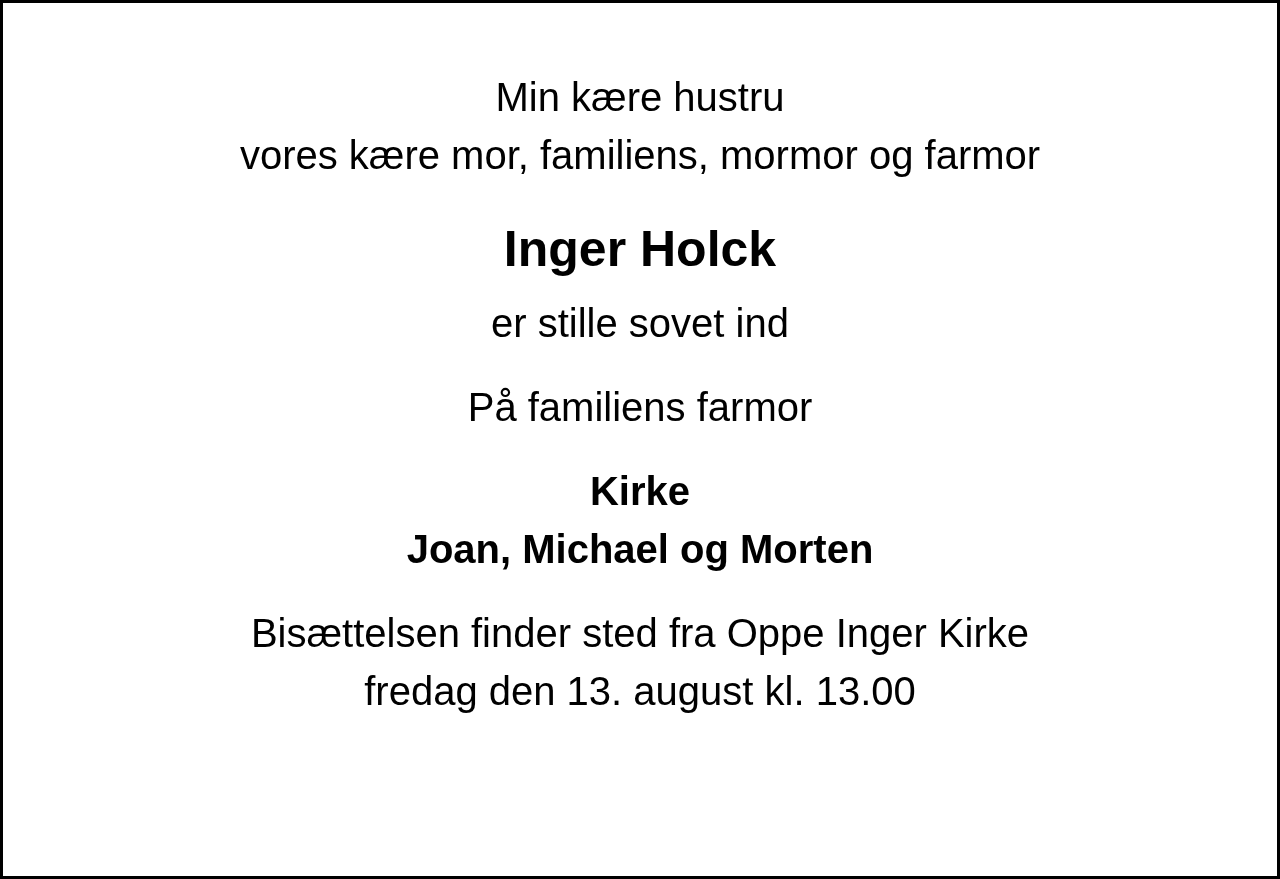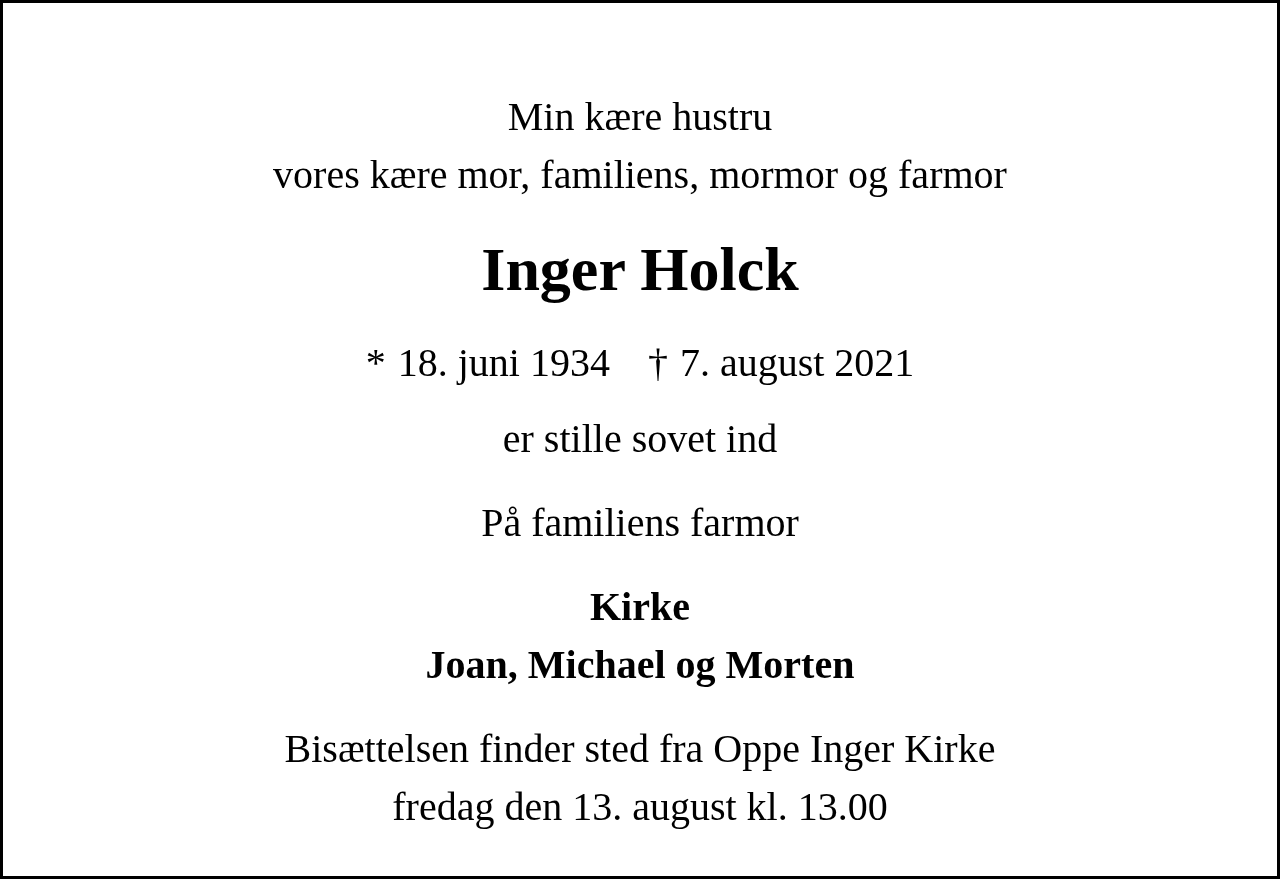--- a/index.html
+++ b/index.html
@@ -14,38 +14,37 @@
     width: 1280px;
     height: 879px;
     border: 3px solid #000000;
     background: #ffffff;
     overflow: hidden;
   }
   .content {
     box-sizing: border-box;
     width: 100%;
     height: 100%;
-    padding-top: 45px;
+    padding-top: 65px;
     display: flex;
     flex-direction: column;
     align-items: center;
     text-align: center;
-    font-family: Liberation Serif, serif;
+    font-family: Liberation Sans, sans-serif;
     color: #000000;
-    justify-content: center;
   }
   .line {
     font-size: 40px;
     line-height: 58px;
     white-space: nowrap;
   }
   .stanza { margin: 0; }
   .stanza + .stanza { margin-top: 27px; }
   .name-line {
-    font-size: 62px;
+    font-size: 50px;
     line-height: 70px;
     font-weight: bold;
     white-space: nowrap;
   }
   .bold { font-weight: bold; }
   .dates .sep {
     display: inline-block;
     width: 38px;
   }
   .dates .sym {
@@ -61,27 +60,22 @@
 
     <div class="stanza">
       <div class="line">Min kære hustru</div>
       <div class="line">vores kære mor, familiens, mormor og farmor</div>
     </div>
 
     <div class="stanza" style="margin-top:30px;">
       <div class="name-line">Inger Holck</div>
     </div>
 
-    <div class="stanza" style="margin-top:30px;">
-      <div class="line dates">
-        <span class="sym">*</span><span>18. juni 1934</span><span class="sep"></span><span class="sym">†</span><span>7. august 2021</span>
-      </div>
-    </div>
 
-    <div class="stanza" style="margin-top:18px;">
+    <div class="stanza" style="margin-top:10px;">
       <div class="line">er stille sovet ind</div>
     </div>
 
     <div class="stanza" style="margin-top:26px;">
       <div class="line">På familiens farmor</div>
     </div>
 
     <div class="stanza" style="margin-top:26px;">
       <div class="line bold">Kirke</div>
       <div class="line bold">Joan, Michael og Morten</div>

